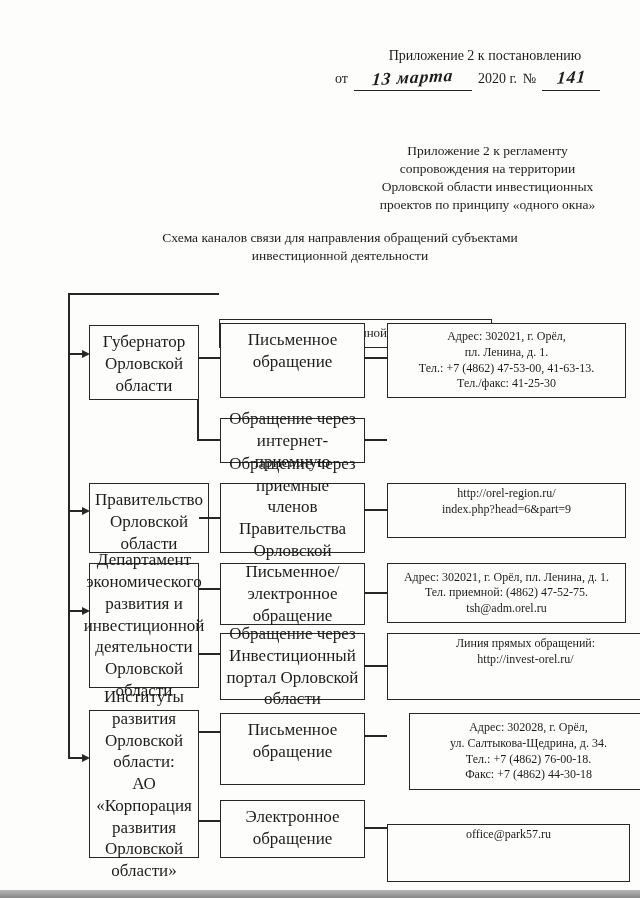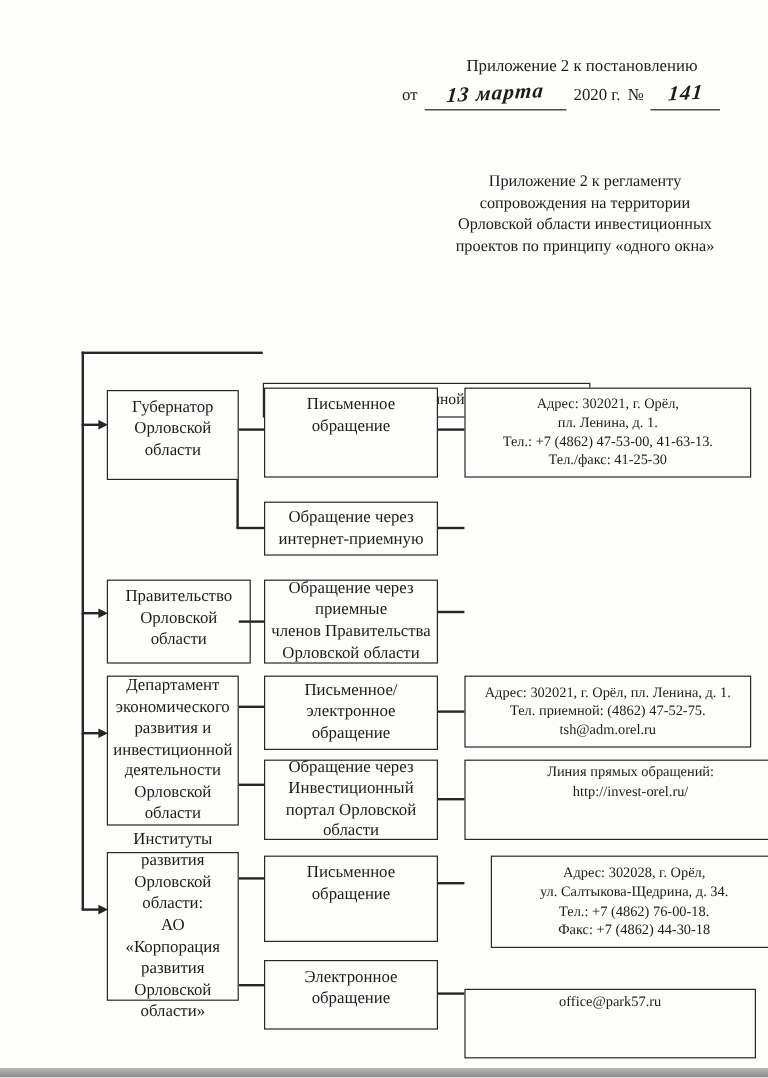--- a/index.html
+++ b/index.html
@@ -18,21 +18,21 @@
   .uline.num{min-width:58px;}
   .hw{display:inline-block;font-style:italic;font-size:17.5px;line-height:1;
       transform:rotate(-3deg) skewX(-8deg);letter-spacing:1px;font-weight:600;}
   .annex{position:absolute;left:340px;top:142px;width:295px;text-align:center;
          font-size:13.5px;line-height:1.33;white-space:pre-line;}
   .title{position:absolute;left:50px;top:229px;width:580px;text-align:center;
          font-size:13.5px;line-height:1.35;white-space:pre-line;}
   
   .box{position:absolute;border:1.5px solid #272727;box-sizing:border-box;
        display:flex;align-items:center;justify-content:center;text-align:center;
-       white-space:pre-line;font-size:14px;line-height:1.28;padding:2px 3px;
+       white-space:pre-line;font-size:17px;line-height:1.28;padding:2px 3px;
        background:#fdfdfc;}
   .box.top{align-items:flex-start;padding-top:5px;}
   .box.contact{font-size:12px;line-height:1.3;padding:2px 0;}
   .box.root{font-size:13px;margin-top:40px;}
   
   .hl,.vl{position:absolute;background:#272727;}
   .hl{height:1.5px;}
   .vl{width:1.5px;}
   .arr{position:absolute;width:0;height:0;
        border-top:4px solid transparent;border-bottom:4px solid transparent;
@@ -54,37 +54,39 @@
       <span>№</span>
       <span class="uline num"><span class="hw">141</span></span>
     </div>
   </div>
 
   <div class="annex">Приложение 2 к регламенту
 сопровождения на территории
 Орловской области инвестиционных
 проектов по принципу «одного окна»</div>
 
+  <div class="title">Схема каналов связи для направления обращений субъектами
+инвестиционной деятельности</div>
 
   <div class="box root" style="left:219px;top:279px;width:273px;height:29px">Субъект инвестиционной деятельности</div>
 
   <div class="box top" style="left:89px;top:325px;width:110px;height:75px">Губернатор
 Орловской
 области</div>
   <div class="box top" style="left:89px;top:483px;width:120px;height:70px">Правительство
 Орловской
 области</div>
   <div class="box" style="left:89px;top:563px;width:110px;height:125px">Департамент
 экономического
 развития и
 инвестиционной
 деятельности
 Орловской
 области</div>
-  <div class="box" style="left:89px;top:710px;width:110px;height:124px">Институты
+  <div class="box" style="left:89px;top:710px;width:110px;height:148px">Институты
 развития
 Орловской
 области:
 АО
 «Корпорация
 развития
 Орловской
 области»</div>
 
   <div class="box top" style="left:220px;top:323px;width:145px;height:75px">Письменное
@@ -104,20 +106,22 @@
 области</div>
   <div class="box top" style="left:220px;top:713px;width:145px;height:72px">Письменное
 обращение</div>
   <div class="box top" style="left:220px;top:800px;width:145px;height:58px">Электронное
 обращение</div>
 
   <div class="box contact" style="left:387px;top:323px;width:239px;height:75px">Адрес: 302021, г. Орёл,
 пл. Ленина, д. 1.
 Тел.: +7 (4862) 47-53-00, 41-63-13.
 Тел./факс: 41-25-30</div>
+  <div class="box contact top" style="left:387px;top:483px;width:239px;height:55px">http://orel-region.ru/
+index.php?head=6&amp;part=9</div>
   <div class="box contact" style="left:387px;top:563px;width:239px;height:60px">Адрес: 302021, г. Орёл, пл. Ленина, д. 1.
 Тел. приемной: (4862) 47-52-75.
 tsh@adm.orel.ru</div>
   <div class="box contact top" style="left:387px;top:633px;width:277px;height:67px">Линия прямых обращений:
 http://invest-orel.ru/</div>
   <div class="box contact" style="left:409px;top:713px;width:239px;height:77px">Адрес: 302028, г. Орёл,
 ул. Салтыкова-Щедрина, д. 34.
 Тел.: +7 (4862) 76-00-18.
 Факс: +7 (4862) 44-30-18</div>
   <div class="box contact top" style="left:387px;top:824px;width:243px;height:58px">office@park57.ru</div>

